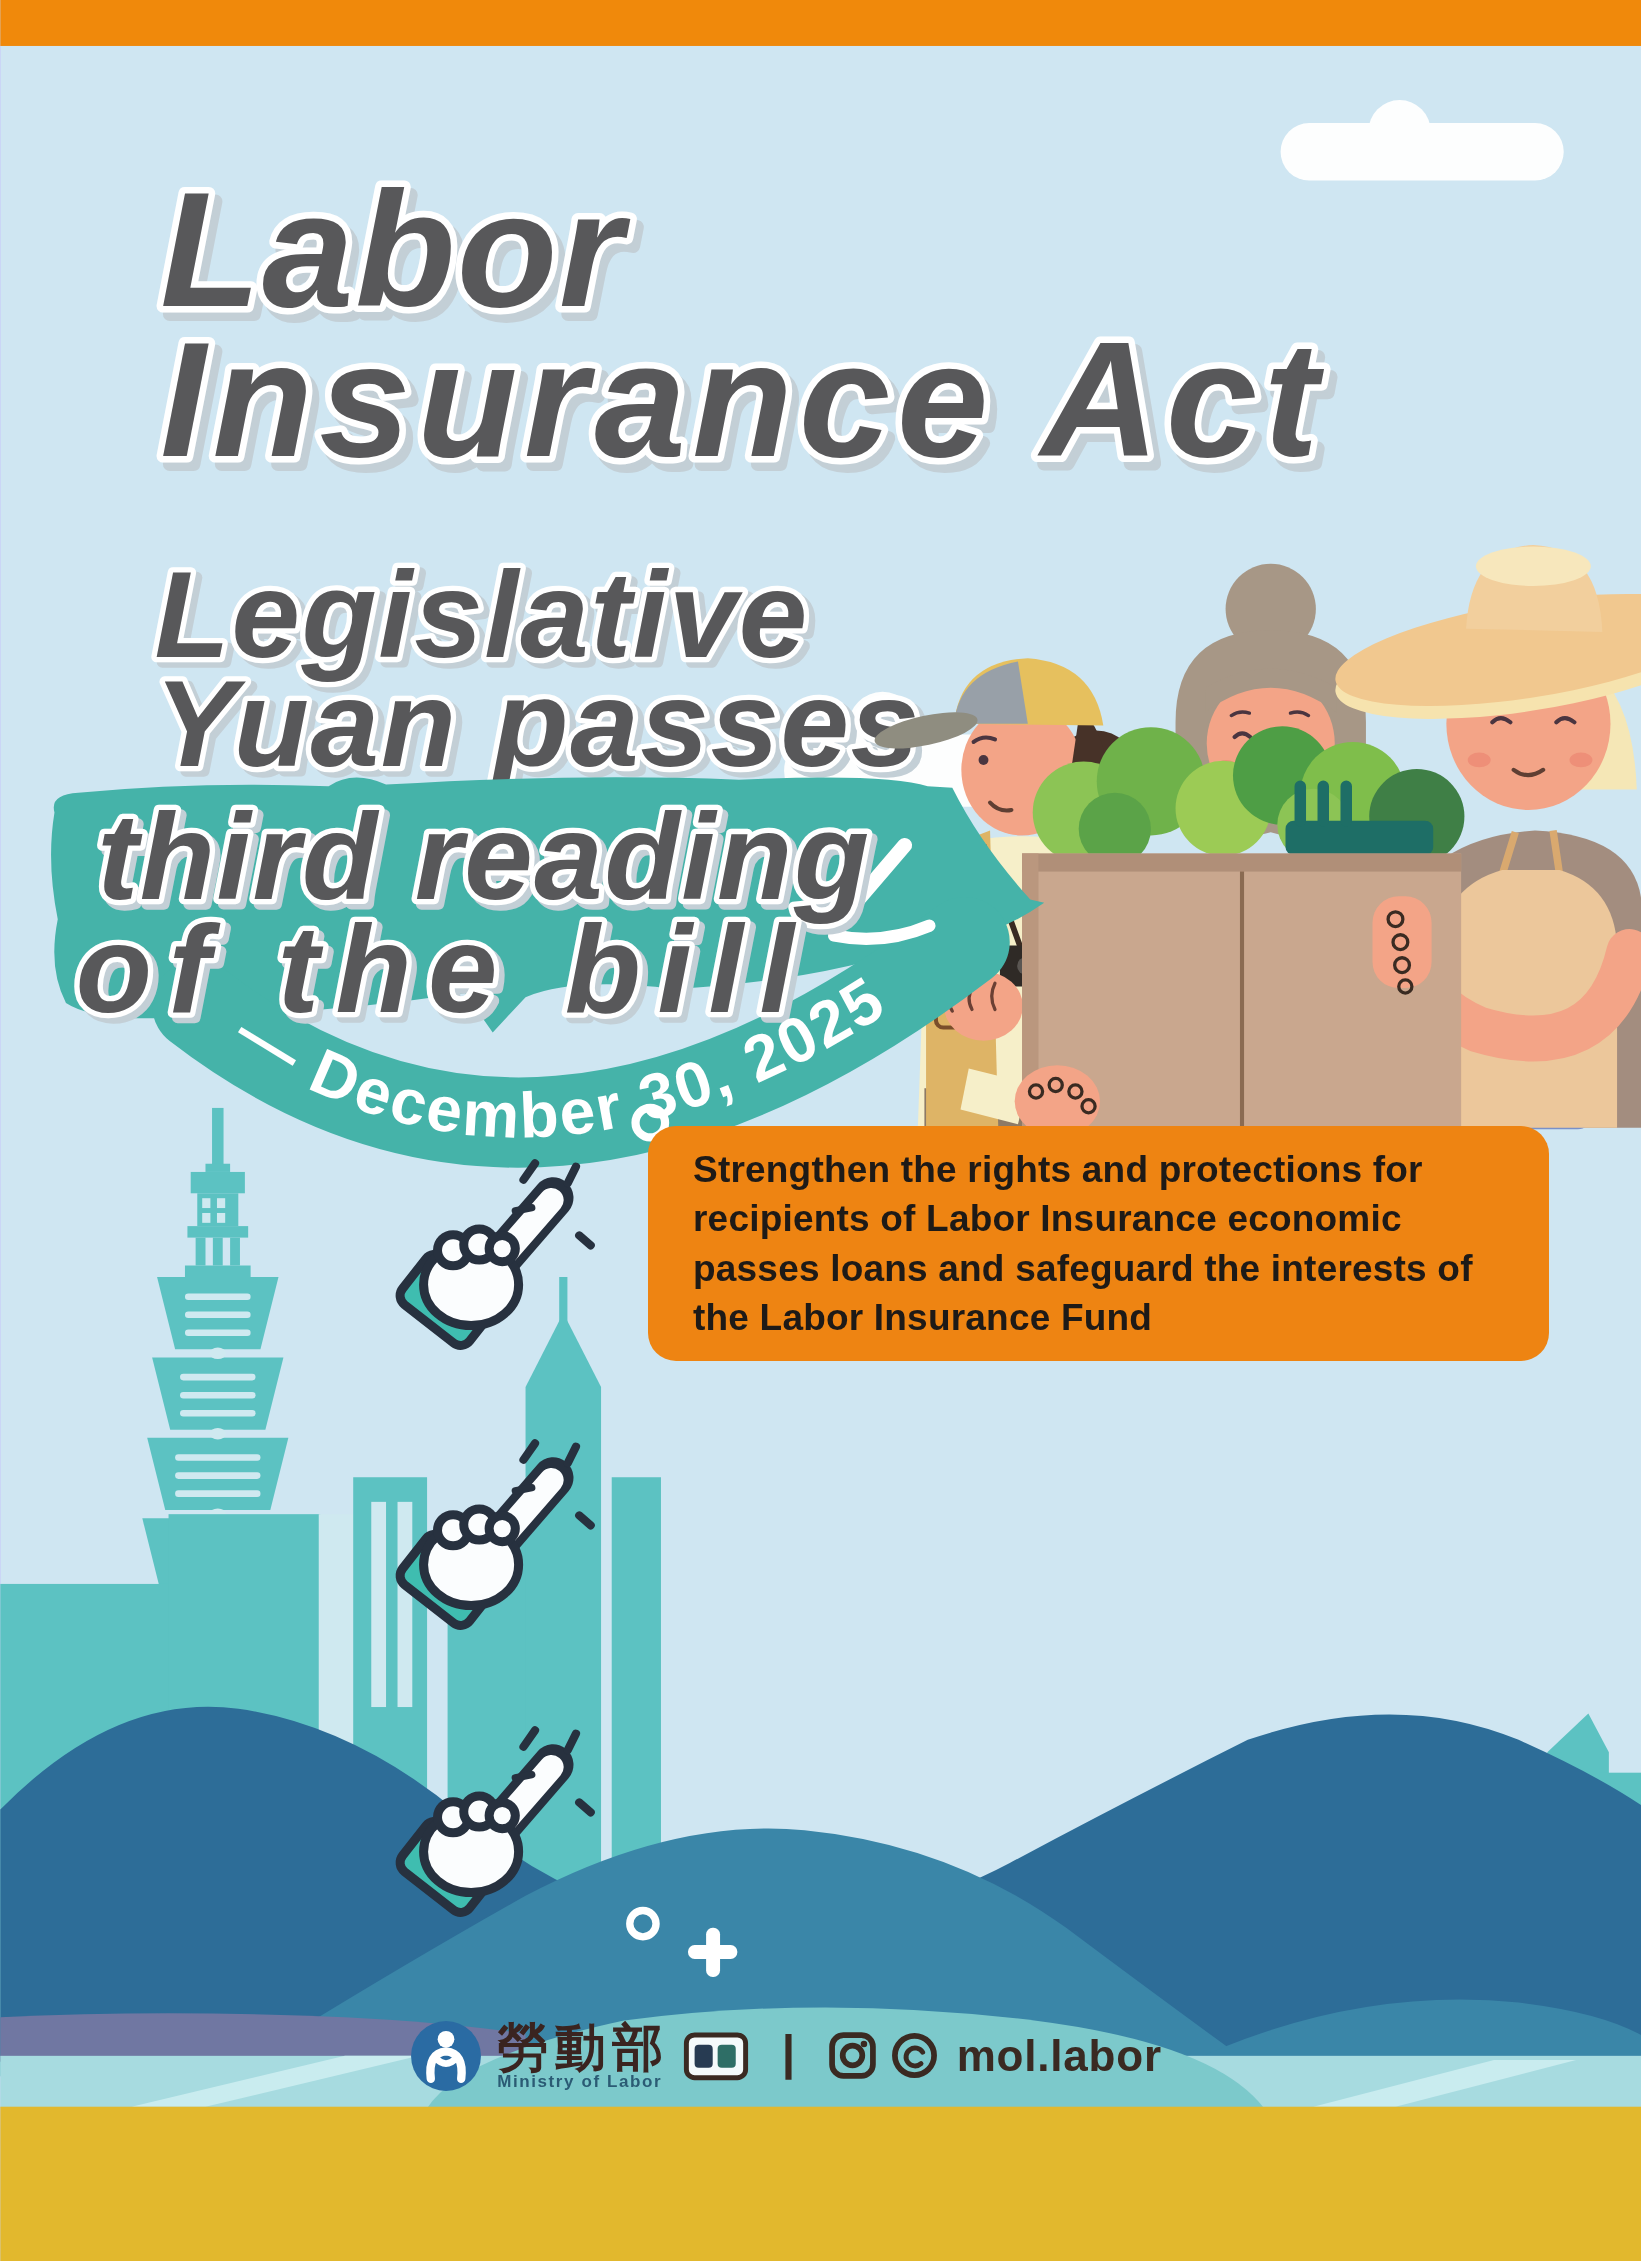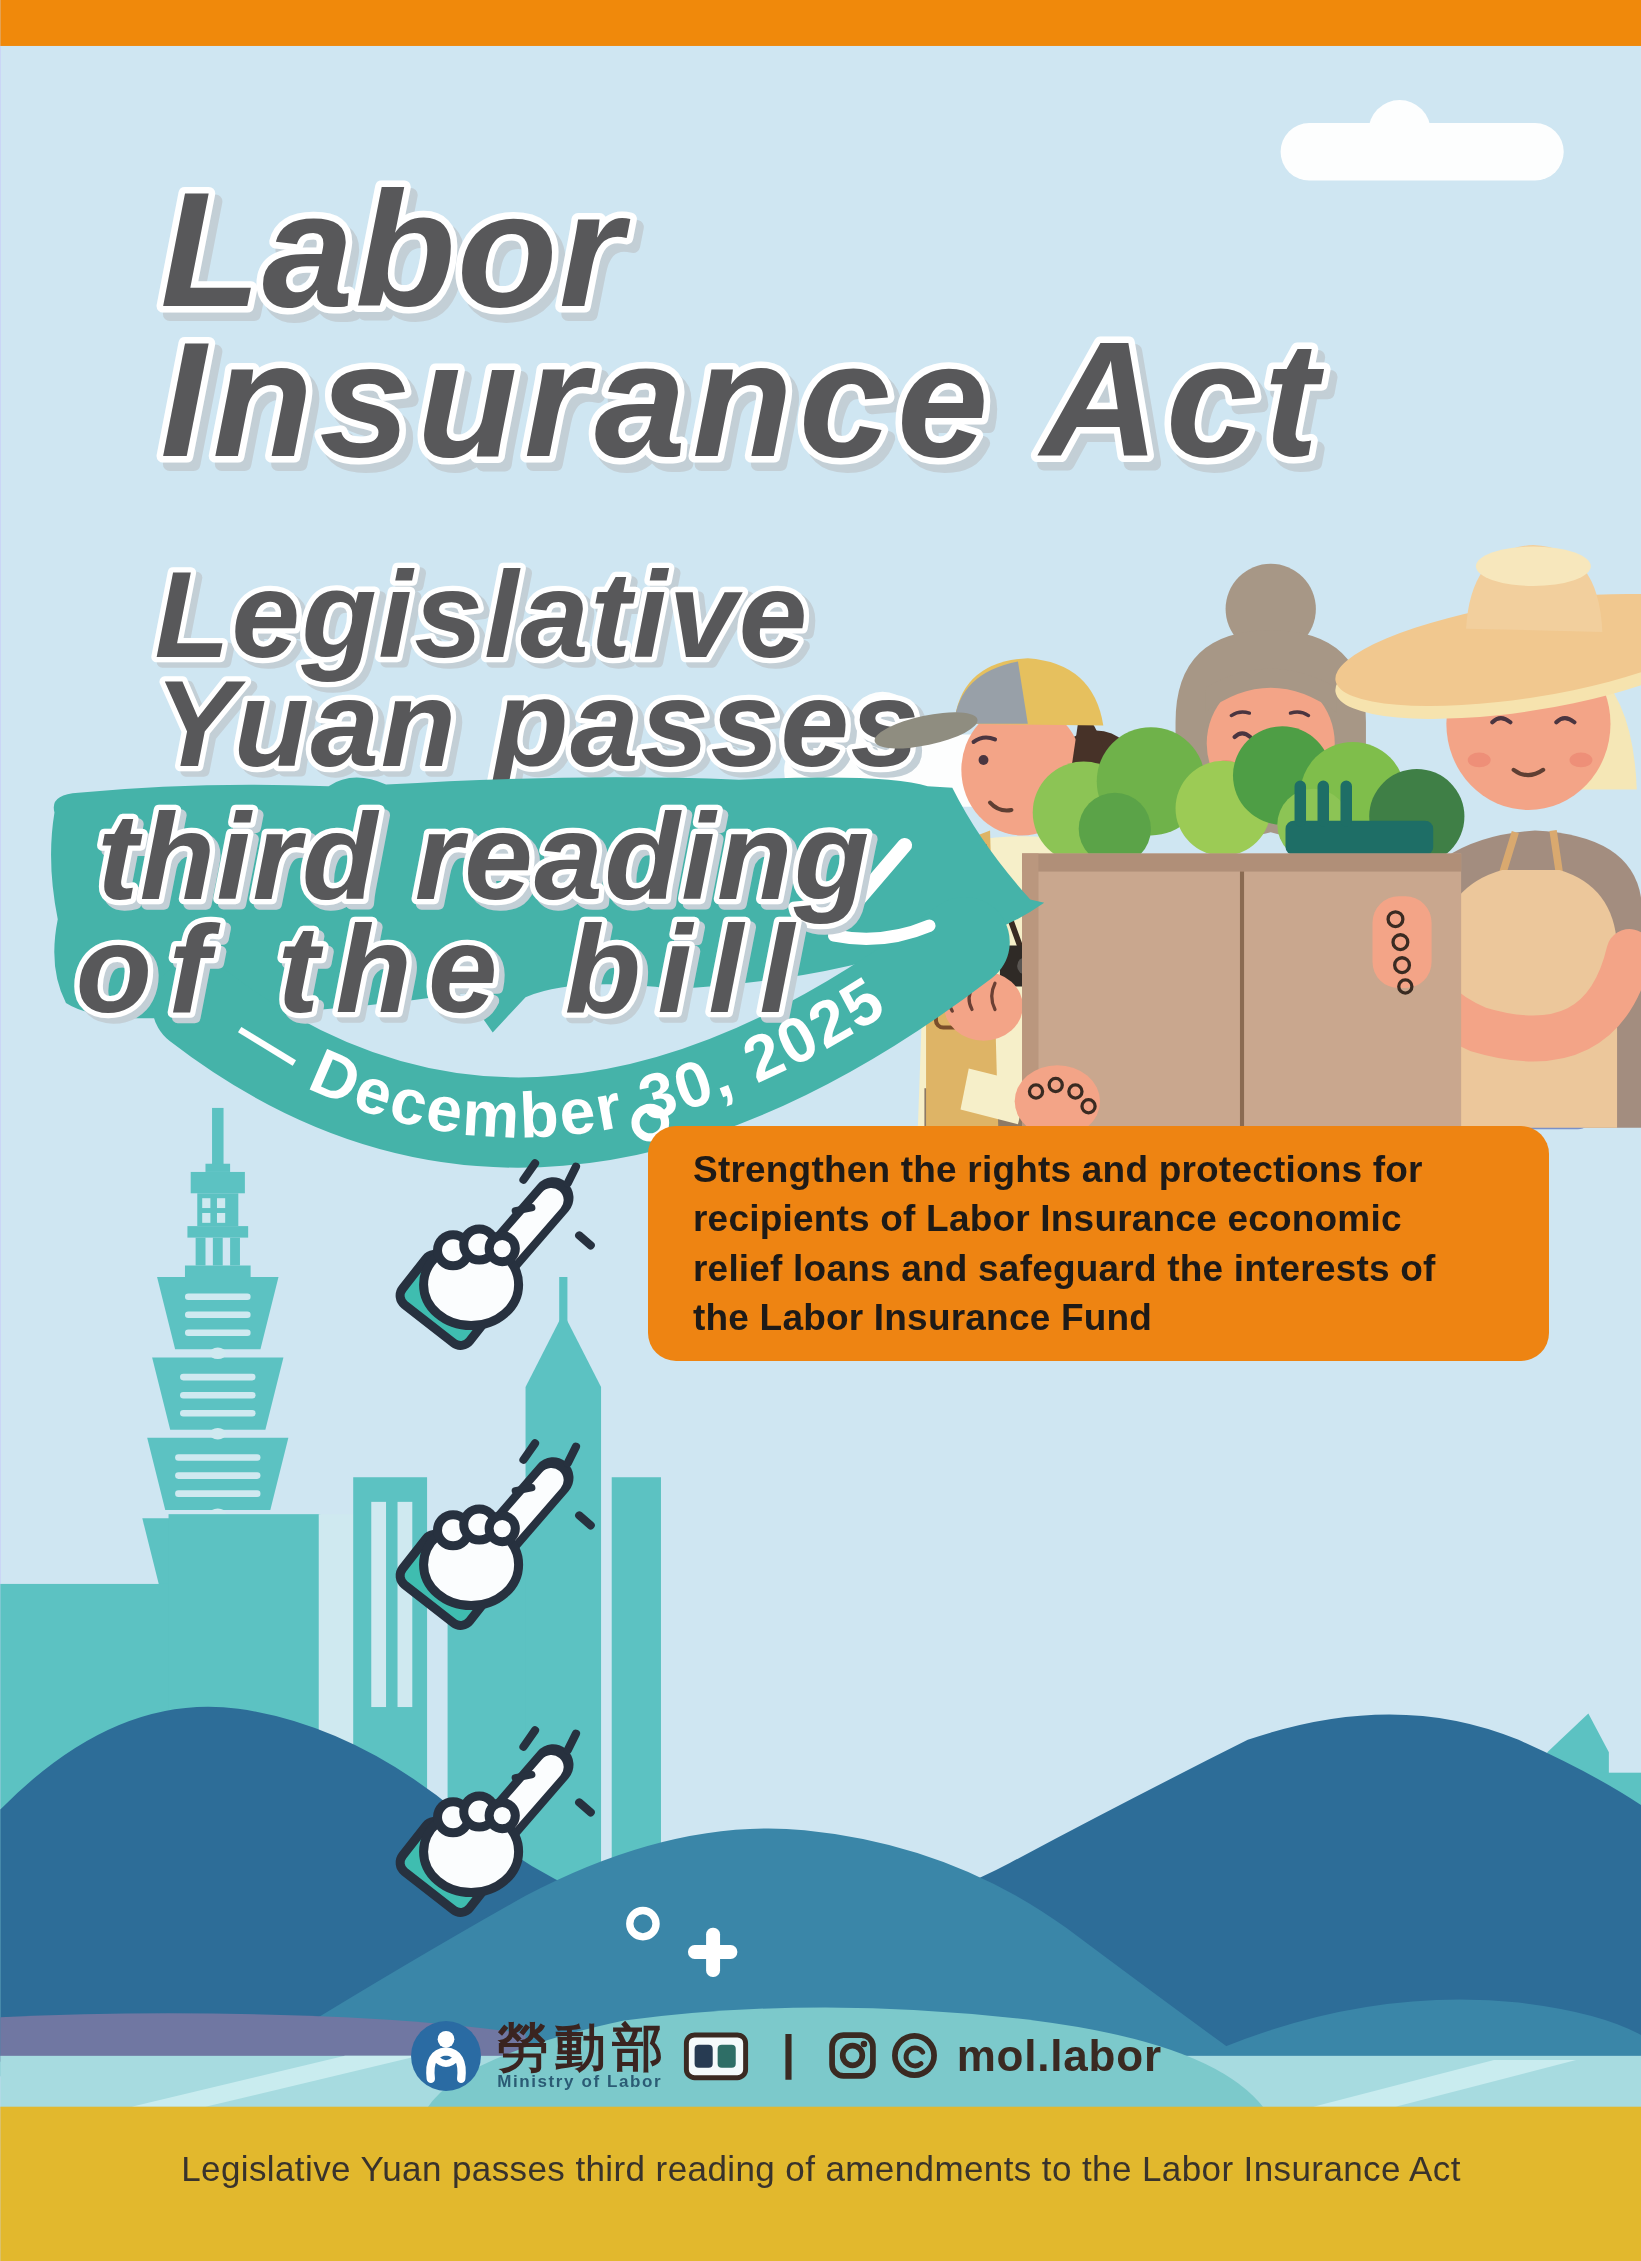--- a/index.html
+++ b/index.html
@@ -284,21 +284,21 @@
     <g fill="#FFFFFF">
       <rect x="838" y="2370" width="60" height="17" rx="8"></rect>
       <rect x="860" y="2349" width="17" height="60" rx="8"></rect>
     </g>
   </g>
 </svg>
 
 <div class="point-box" id="box1">
   <span>Strengthen the rights and protections for
 recipients of Labor Insurance economic
-relief loans and safeguard the interests of
+passes loans and safeguard the interests of
 the Labor Insurance Fund</span>
 </div>
 
 <svg class="hand" id="hand1" viewBox="0 0 265 260">
       <use href="#pointer-hand"></use>
     </svg>
 <svg class="hand" id="hand2" viewBox="0 0 265 260">
       <use href="#pointer-hand"></use>
     </svg>
 <svg class="hand" id="hand3" viewBox="0 0 265 260">
@@ -327,16 +327,15 @@
     <circle cx="30" cy="30" r="12" fill="none" stroke="#3A2A22" stroke-width="7"></circle>
     <circle cx="44" cy="16" r="4" fill="#3A2A22"></circle>
   </svg>
   <svg width="49" height="49" viewBox="0 0 60 60">
     <circle cx="30" cy="30" r="24" fill="none" stroke="#3A2A22" stroke-width="7"></circle>
     <path d="M 40 26 A 11 11 0 1 0 38 40" fill="none" stroke="#3A2A22" stroke-width="6" stroke-linecap="round"></path>
   </svg>
   <span class="handle">mol.labor</span>
 </div>
 
-<div class="bottom-caption">Legislative Yuan passes third reading of amendments to the Labor Insurance Act</div>
 
 </div>
 
 
 </body></html>

